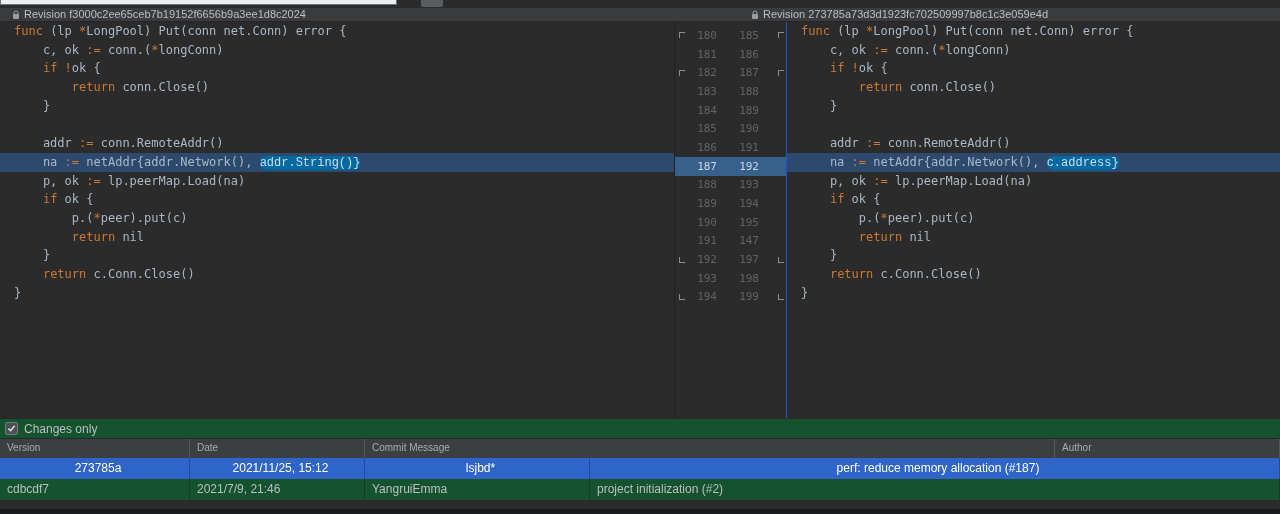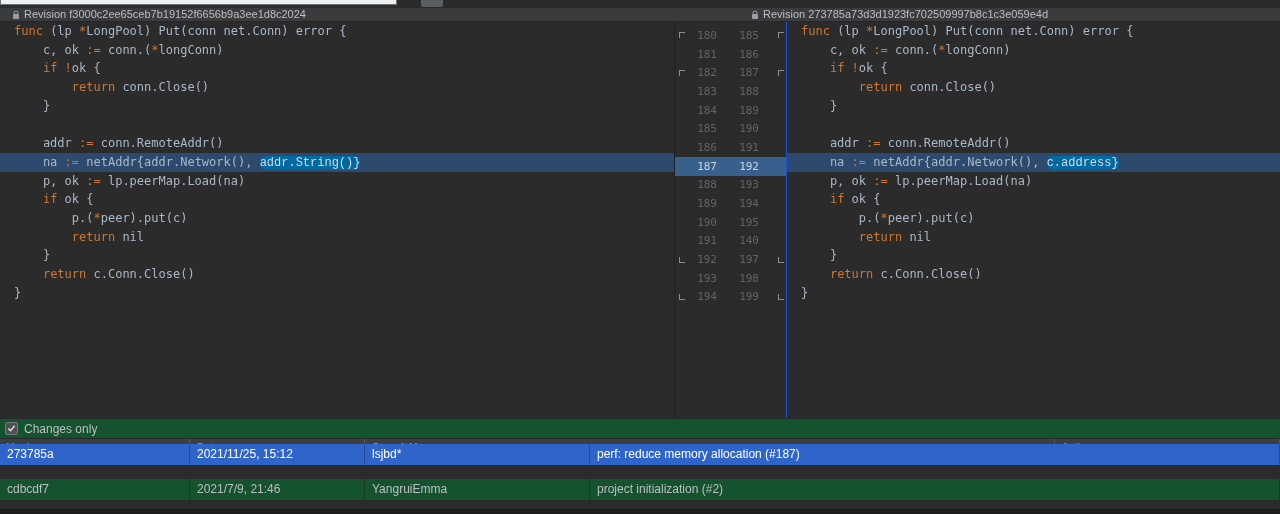--- a/index.html
+++ b/index.html
@@ -172,21 +172,21 @@
         <div class="grow">
           <span class="gicon"></span>
           <span class="gnum">190</span>
           <span class="gnum2">195</span>
           <span class="gspacer"></span>
           <span class="gicon"></span>
         </div>
         <div class="grow">
           <span class="gicon"></span>
           <span class="gnum">191</span>
-          <span class="gnum2">140</span>
+          <span class="gnum2">147</span>
           <span class="gspacer"></span>
           <span class="gicon"></span>
         </div>
         <div class="grow">
           <span class="gicon c-bl"></span>
           <span class="gnum">192</span>
           <span class="gnum2">197</span>
           <span class="gspacer"></span>
           <span class="gicon c-bl"></span>
         </div>
@@ -217,21 +217,21 @@
     <span>Changes only</span>
   </div>
 
   <div class="thead" id="thead">
       <div class="th w1">Version</div>
       <div class="th w2">Date</div>
       <div class="th w4">Commit Message</div>
       <div class="th w3">Author</div>
     </div>
   <div id="tbody">
-      <div class="tr selected" style="top: 444px;">
+      <div class="tr selected" style="top: 458px; text-align: center;">
         <div class="td w1">273785a</div>
         <div class="td w2">2021/11/25, 15:12</div>
         <div class="td w3">lsjbd*</div>
         <div class="td w4">perf: reduce memory allocation (#187)</div>
       </div>
       <div class="tr" style="top: 479px;">
         <div class="td w1">cdbcdf7</div>
         <div class="td w2">2021/7/9, 21:46</div>
         <div class="td w3">YangruiEmma</div>
         <div class="td w4">project initialization (#2)</div>

